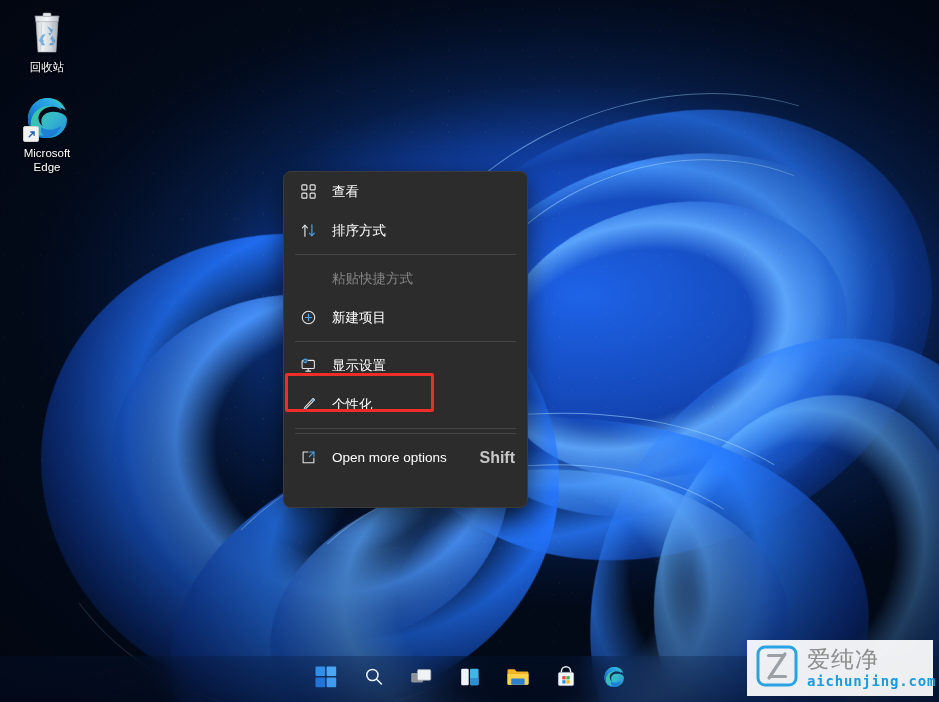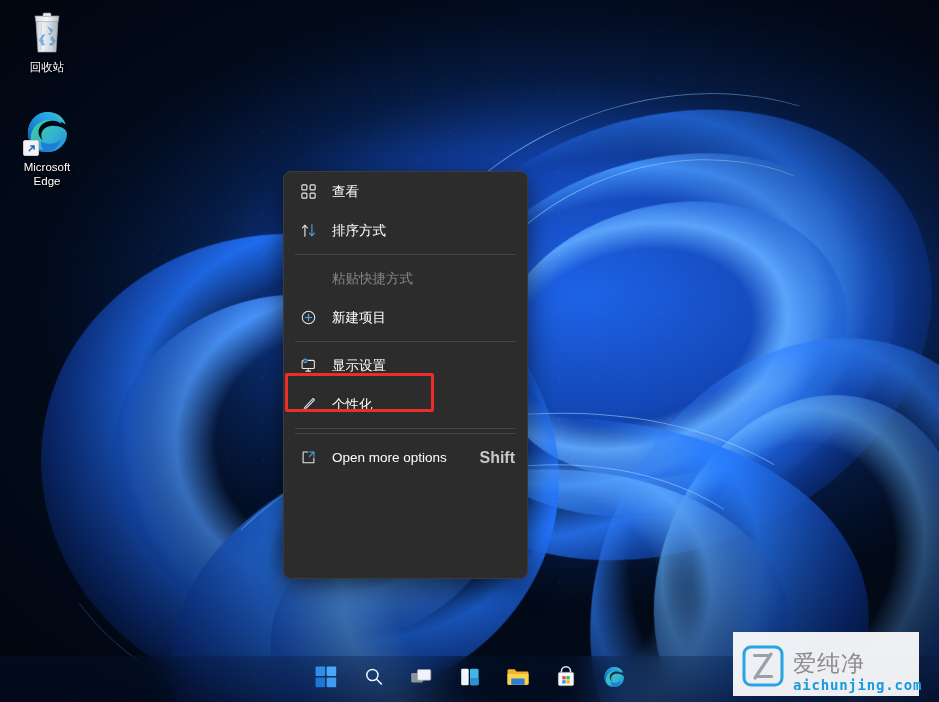--- a/index.html
+++ b/index.html
@@ -138,39 +138,39 @@
     user-select: none;
     cursor: default;
     padding-left: 20px;
   }
   .desktop-icon .glyph {
     width: 48px; height: 48px;
     margin: 0 auto 4px;
     position: relative;
   }
   #icon-recycle { left: 0px;  top: 8px; }
-  #icon-edge    { left: 0px;  top: 108px; }
+  #icon-edge    { left: 0px;  top: 94px; }
 
   .shortcut-badge {
     position: absolute;
     left: 0; bottom: 0;
     width: 16px; height: 16px;
     background: #f2f2f2;
     border: 1px solid #cfcfcf;
     border-radius: 2px;
     display: flex; align-items: center; justify-content: center;
   }
 
   
   #context-menu {
     position: absolute;
     left: 283px;
     top: 171px;
     width: 245px;
-    height: 408px;
+    height: 337px;
     background: #2c2c2c;
     border: 1px solid #3b3b3b;
     border-radius: 8px;
     box-shadow: 0 8px 26px rgba(0,0,0,.6);
     overflow: hidden;
     color: #ffffff;
     font-size: 13px;
   }
   .menu-item {
     display: flex;
@@ -233,27 +233,27 @@
   .tb-btn {
     width: 34px; height: 34px;
     display: flex; align-items: center; justify-content: center;
     border-radius: 5px;
     cursor: default;
   }
 
   
   #watermark {
     position: absolute;
-    right: 20px;
+    right: 6px;
     bottom: 6px;
     width: 186px;
-    height: 64px;
+    height: 56px;
     background: rgba(255,255,255,.93);
     display: flex;
-    align-items: flex-end;
+    align-items: center;
     padding: 4px 8px;
     gap: 8px;
   }
   #watermark .wm-text { display: flex; flex-direction: column; line-height: 1; }
   #watermark .wm-cn {
     font-size: 23px;
     color: #8d8d8d;
     letter-spacing: 1px;
     font-family: "DejaVu Sans", sans-serif;
   }

